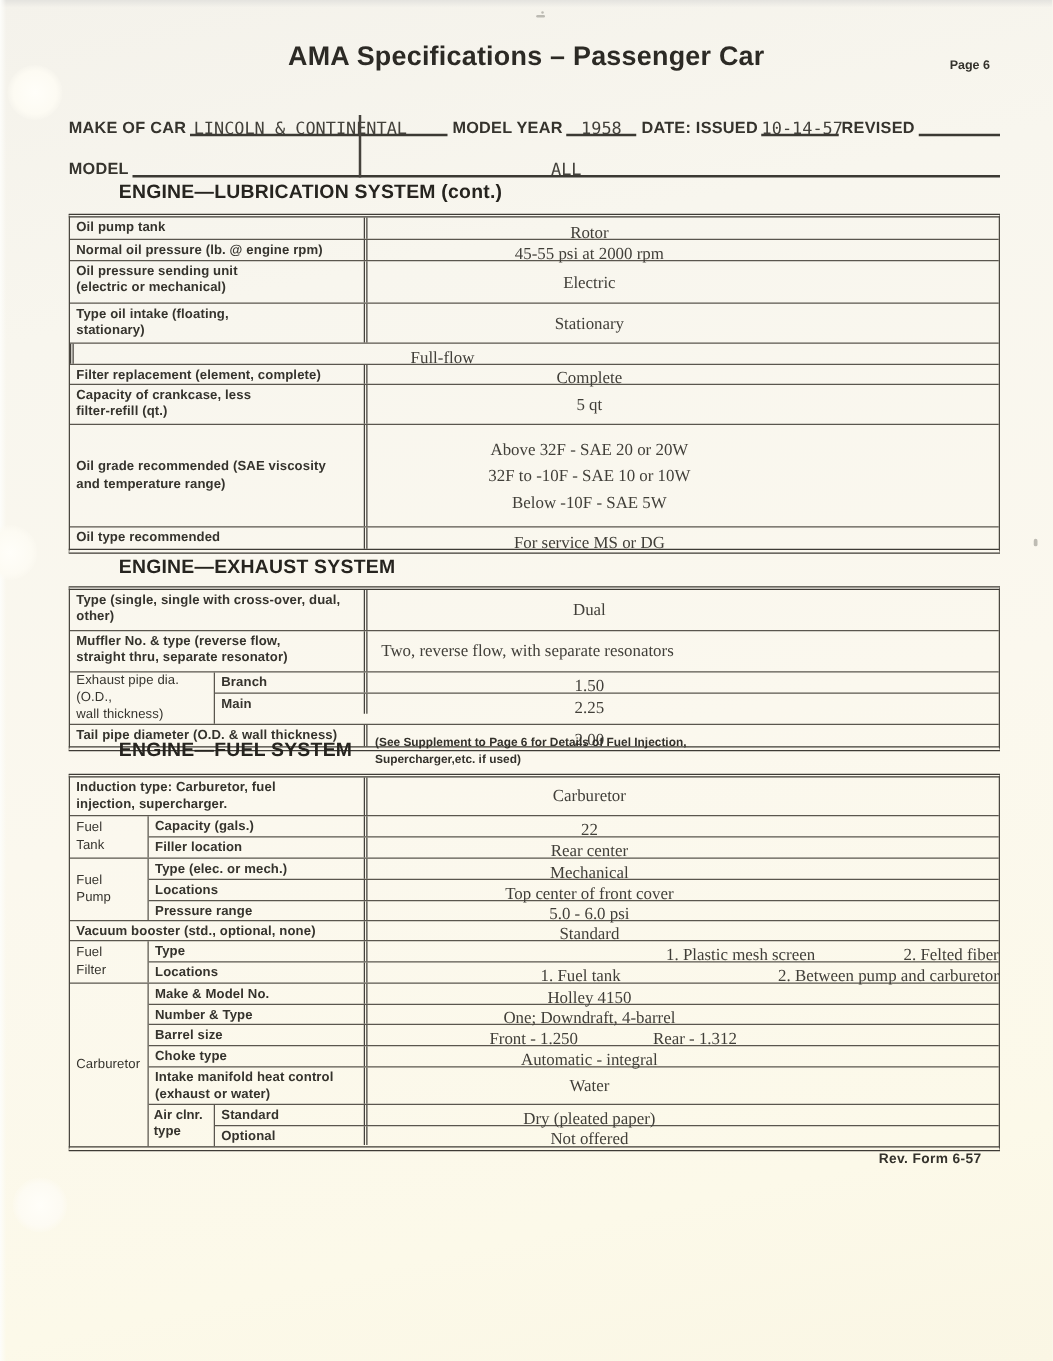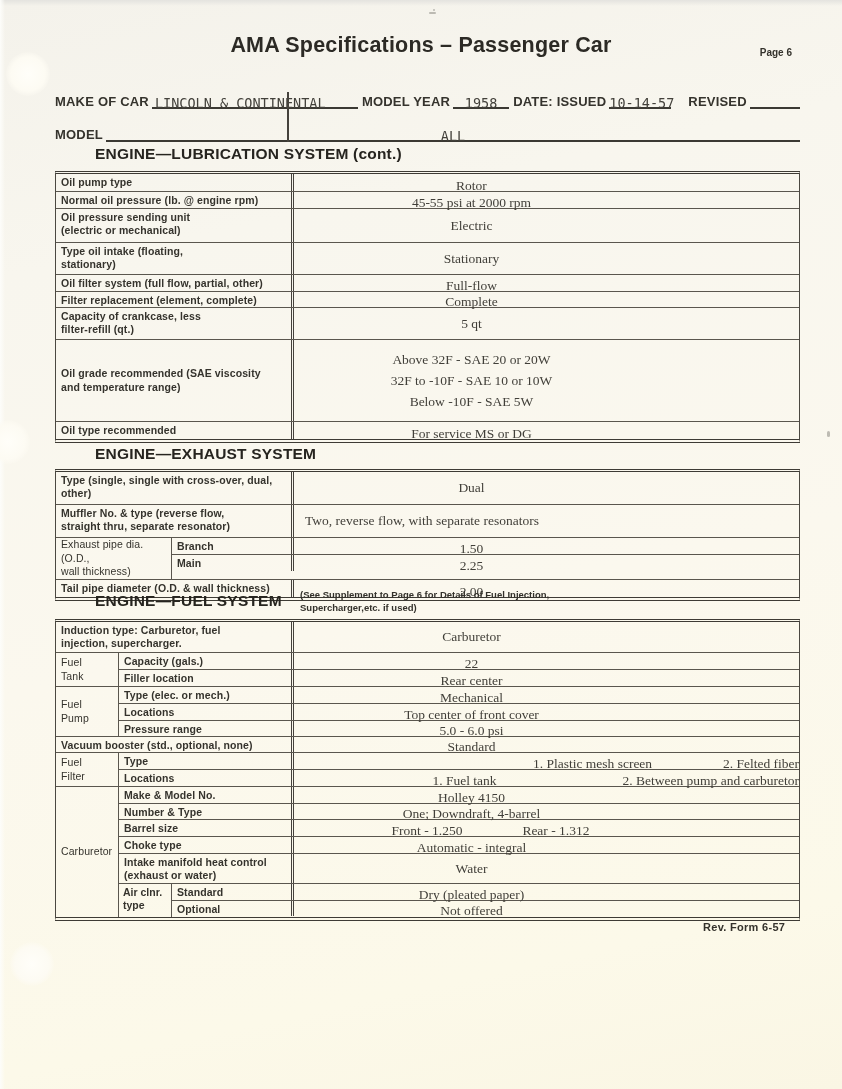--- a/index.html
+++ b/index.html
@@ -79,57 +79,56 @@
   <div class="hline">
     <span class="hlabel">MAKE OF CAR</span>
     <span class="fill" style="width:206px">
         <span class="typed">LINCOLN &amp; CONTINENTAL</span>
       </span>
     <span class="hlabel">MODEL YEAR</span>
     <span class="fill center" style="width:56px">
         <span class="typed">1958</span>
       </span>
     <span class="hlabel">DATE: ISSUED</span>
-    <span class="fill" style="width:62px;margin-right:17px">
+    <span class="fill" style="width:62px;margin-right:2px">
         <span class="typed" style="padding:0">10-14-57</span>
       </span>
     <span class="hlabel">REVISED</span>
     <span class="fill grow"></span>
   </div>
 
   <div class="mline">
     <span class="hlabel">MODEL</span>
     <span class="fill grow center">
         <span class="typed">ALL</span>
       </span>
   </div>
   <div class="vdiv"></div>
 
   <div class="shead" style="top:145px">ENGINE—LUBRICATION SYSTEM (cont.)</div>
   <div class="tbl" style="top:171px">
     <div class="r" style="height:18px">
-        <div class="lbl">Oil pump type</div>
+        <div class="lbl">Oil pump tank</div>
         <div class="val bot"><span class="vtext">Rotor</span></div>
       </div>
     <div class="r" style="height:17px">
         <div class="lbl">Normal oil pressure (lb. @ engine rpm)</div>
         <div class="val bot"><span class="vtext">45-55 psi at 2000 rpm</span></div>
       </div>
     <div class="r" style="height:34px">
         <div class="lbl">Oil pressure sending unit
 (electric or mechanical)</div>
         <div class="val mid"><span class="vtext">Electric</span></div>
       </div>
     <div class="r" style="height:32px">
         <div class="lbl">Type oil intake (floating,
 stationary)</div>
         <div class="val mid"><span class="vtext">Stationary</span></div>
       </div>
     <div class="r" style="height:17px">
-        <div class="lbl">Oil filter system (full flow, partial, other)</div>
         <div class="val bot"><span class="vtext">Full-flow</span></div>
       </div>
     <div class="r" style="height:16px">
         <div class="lbl">Filter replacement (element, complete)</div>
         <div class="val bot"><span class="vtext">Complete</span></div>
       </div>
     <div class="r" style="height:32px">
         <div class="lbl">Capacity of crankcase, less
 filter-refill (qt.)</div>
         <div class="val mid"><span class="vtext">5 qt</span></div>

